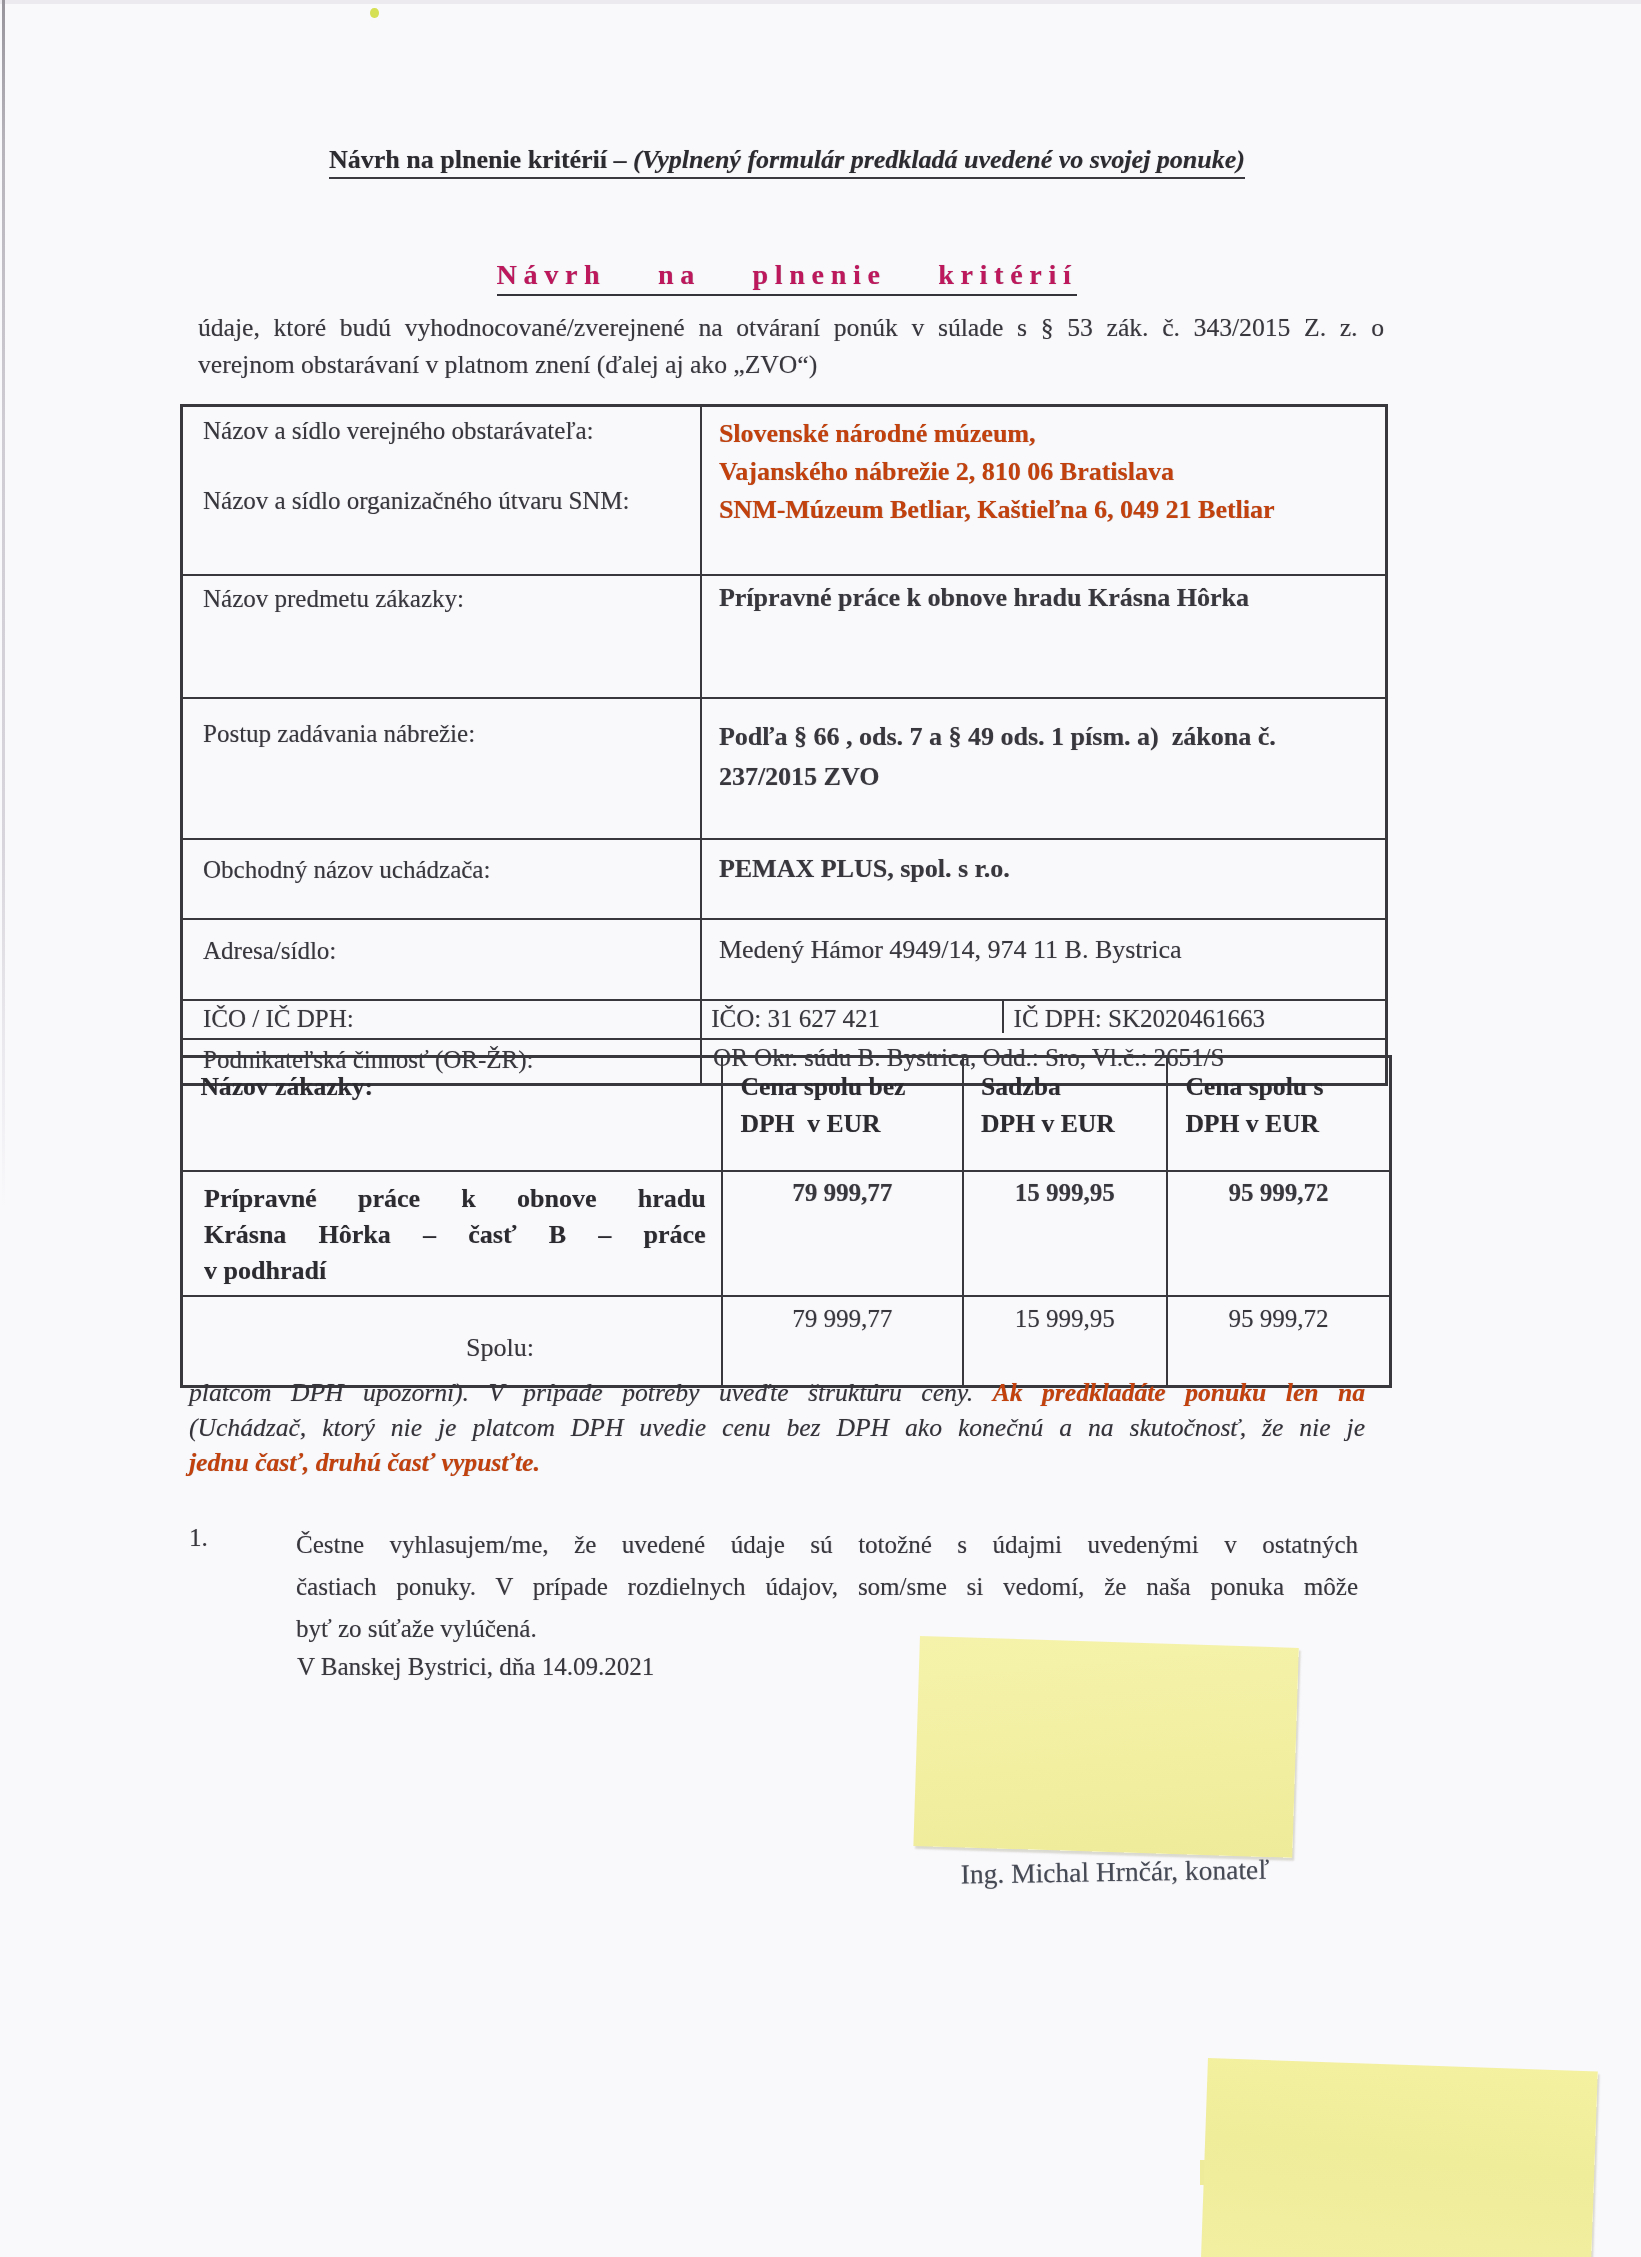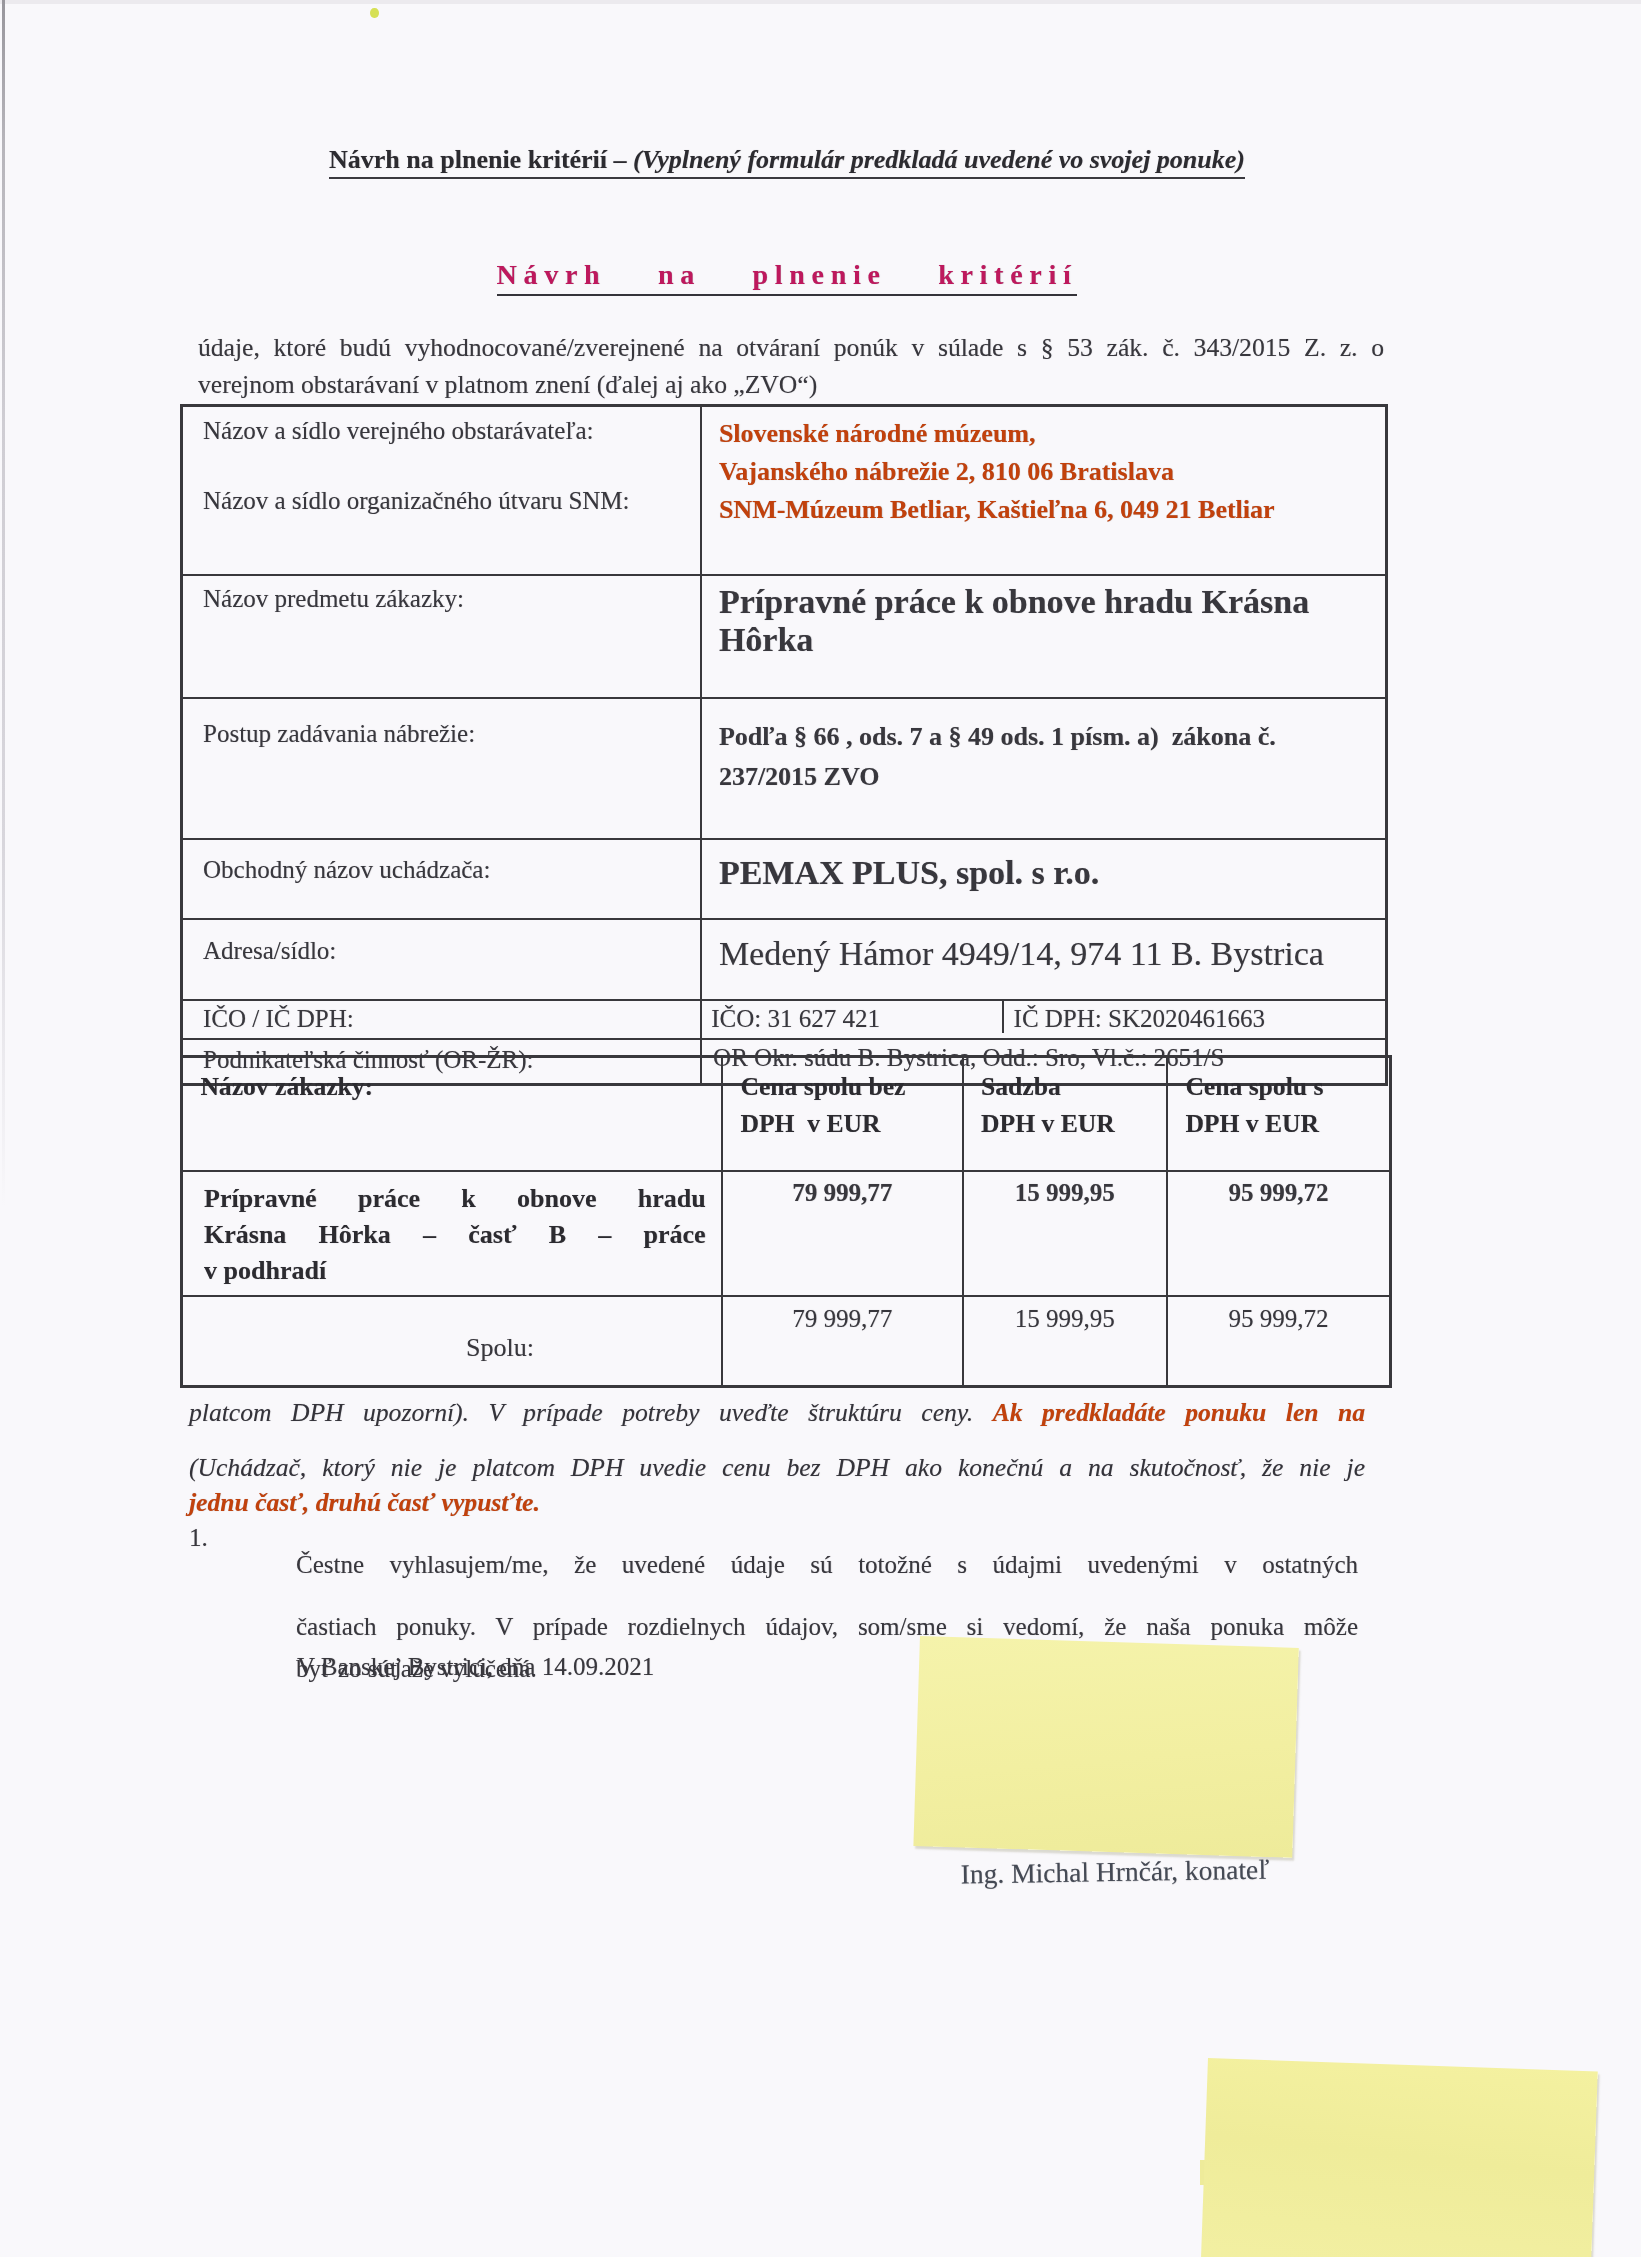--- a/index.html
+++ b/index.html
@@ -18,32 +18,32 @@
     background:linear-gradient(#98969c 0%,#b7b5bb 12%,#cfcdd3 35%,#d8d6dc 70%,rgba(216,214,220,0) 100%);}
   .dot{left:370px;top:7.7px;width:8.7px;height:10.6px;background:#d6e055;border-radius:50%;}
   
   .doc-title{left:145px;top:145px;width:1284px;text-align:center;font-size:26px;font-weight:bold;color:#2c2b30;}
   .doc-title .u{border-bottom:2.9px solid #3a393f;padding-bottom:2.9px;}
   .it{font-style:italic;}
   
   .heading{left:145px;top:259px;width:1284px;text-align:center;font-size:28px;font-weight:bold;color:#be185d;}
   .heading .u{border-bottom:2.9px solid #35343a;padding-bottom:3.9px;letter-spacing:0.24em;word-spacing:1.35em;}
   .intro{left:198px;top:309px;width:1186px;font-size:25.6px;line-height:37px;}
-  .just{text-align:justify;text-align-last:justify;margin-top:20px;}
+  .just{text-align:justify;text-align-last:justify;}
   
   table{border-collapse:collapse;table-layout:fixed;}
   .t1{left:180px;top:404px;width:1208px;}
   .t2{left:180px;top:1055px;width:1212px;}
   .t1,.t2{border:3.9px solid #39383c;}
   .t1 td,.t2 td{border:2.9px solid #39383c;vertical-align:top;overflow:hidden;}
   .lblcell{padding:9.7px 9.7px 0 20px;font-size:25px;}
   .valcell{padding:7.7px 9.7px 0 17.4px;font-size:26px;}
   .v-lines div{line-height:38px;}
   .lbl2{margin-top:42px;}
-  .big{font-size:34px;}
+  .big{font-size:26px;}
   .splitcell{padding:0;}
   .splitwrap{display:flex;height:100%;}
   .splitwrap .sv{padding:3.9px 7.7px 0 9.7px;font-size:25px;}
   .sv1{width:283px;border-right:2.9px solid #39383c;}
   .sv2{flex:1;padding-left:13.5px;}
   .small-pad{padding:3.9px 7.7px 1.9px 11.6px;font-size:25px;}
   .pre{white-space:pre-wrap;}
   
   .t2 .hcell{padding:9.7px 5.8px 0 17.4px;font-size:25.6px;font-weight:bold;line-height:37px;color:#2c2b30;}
   .t2 .num{text-align:center;padding-top:7.7px;font-size:25px;}

